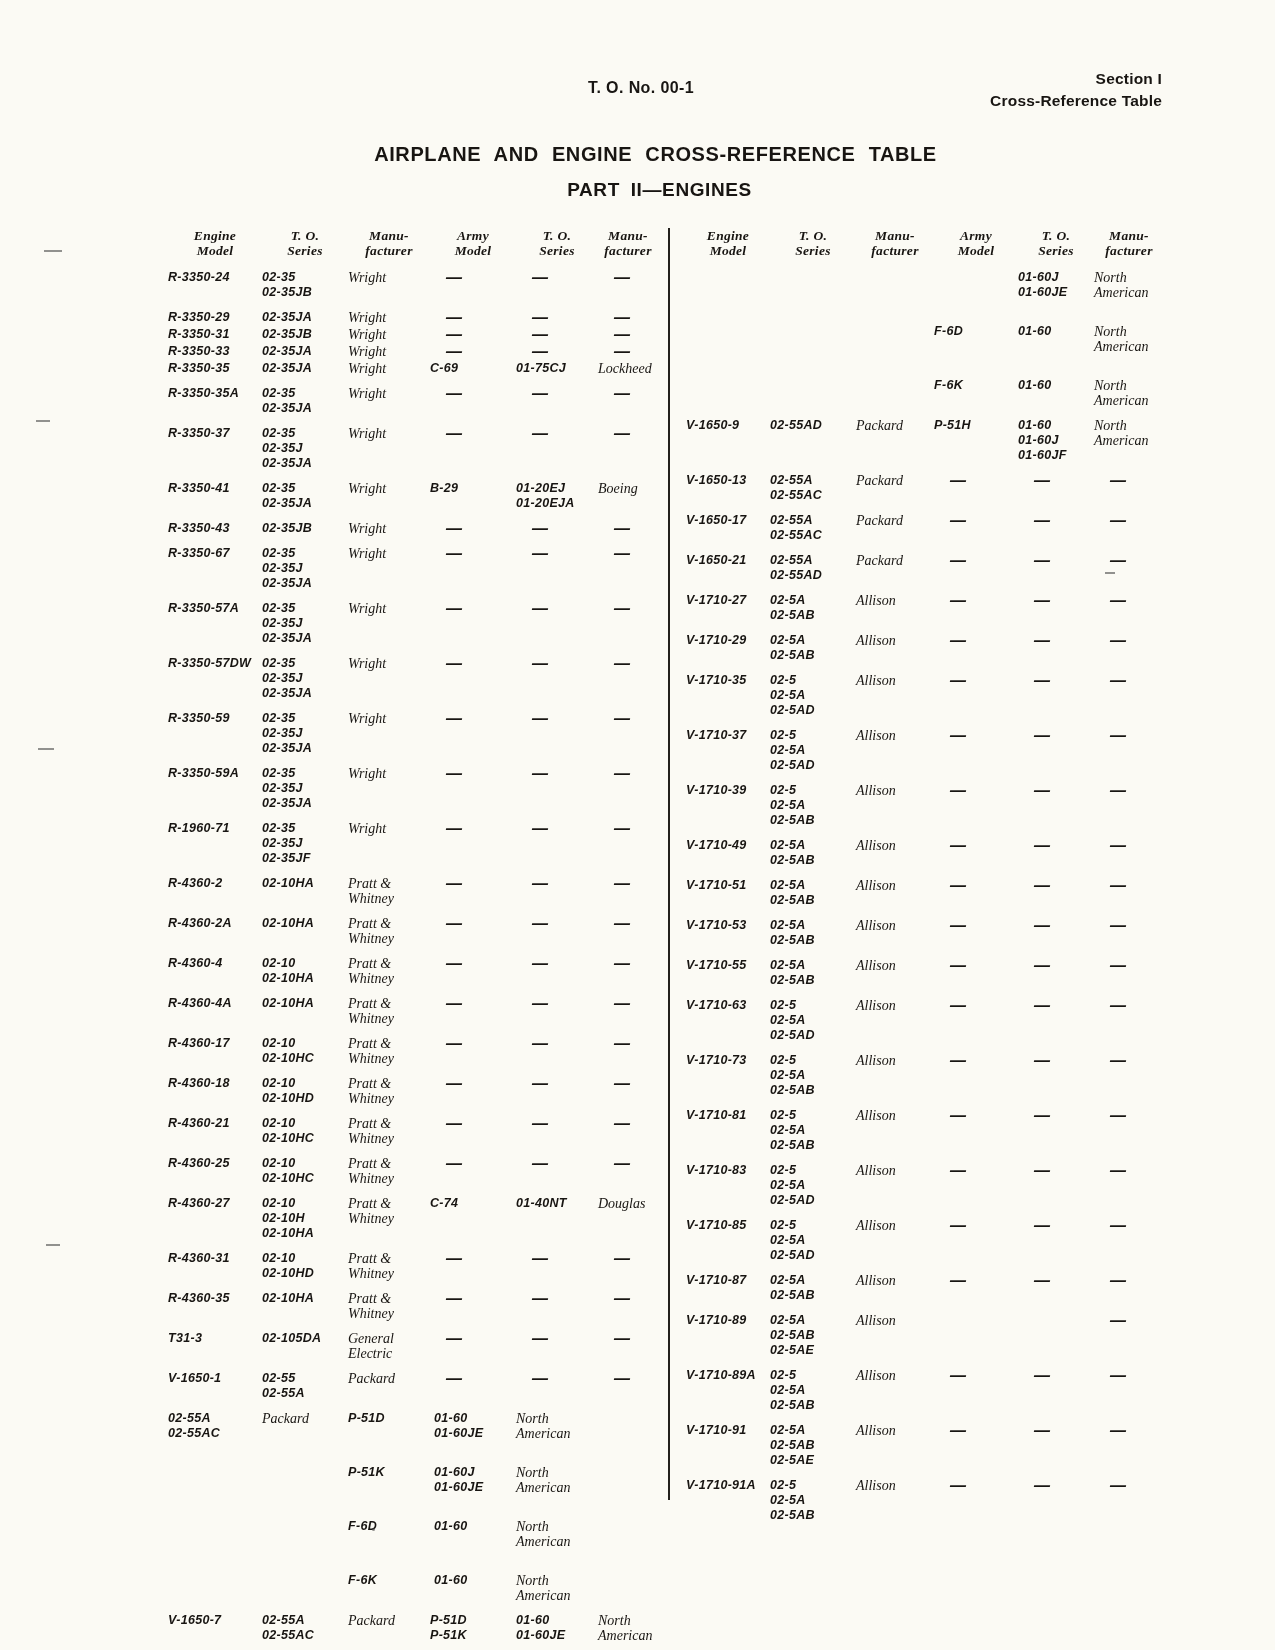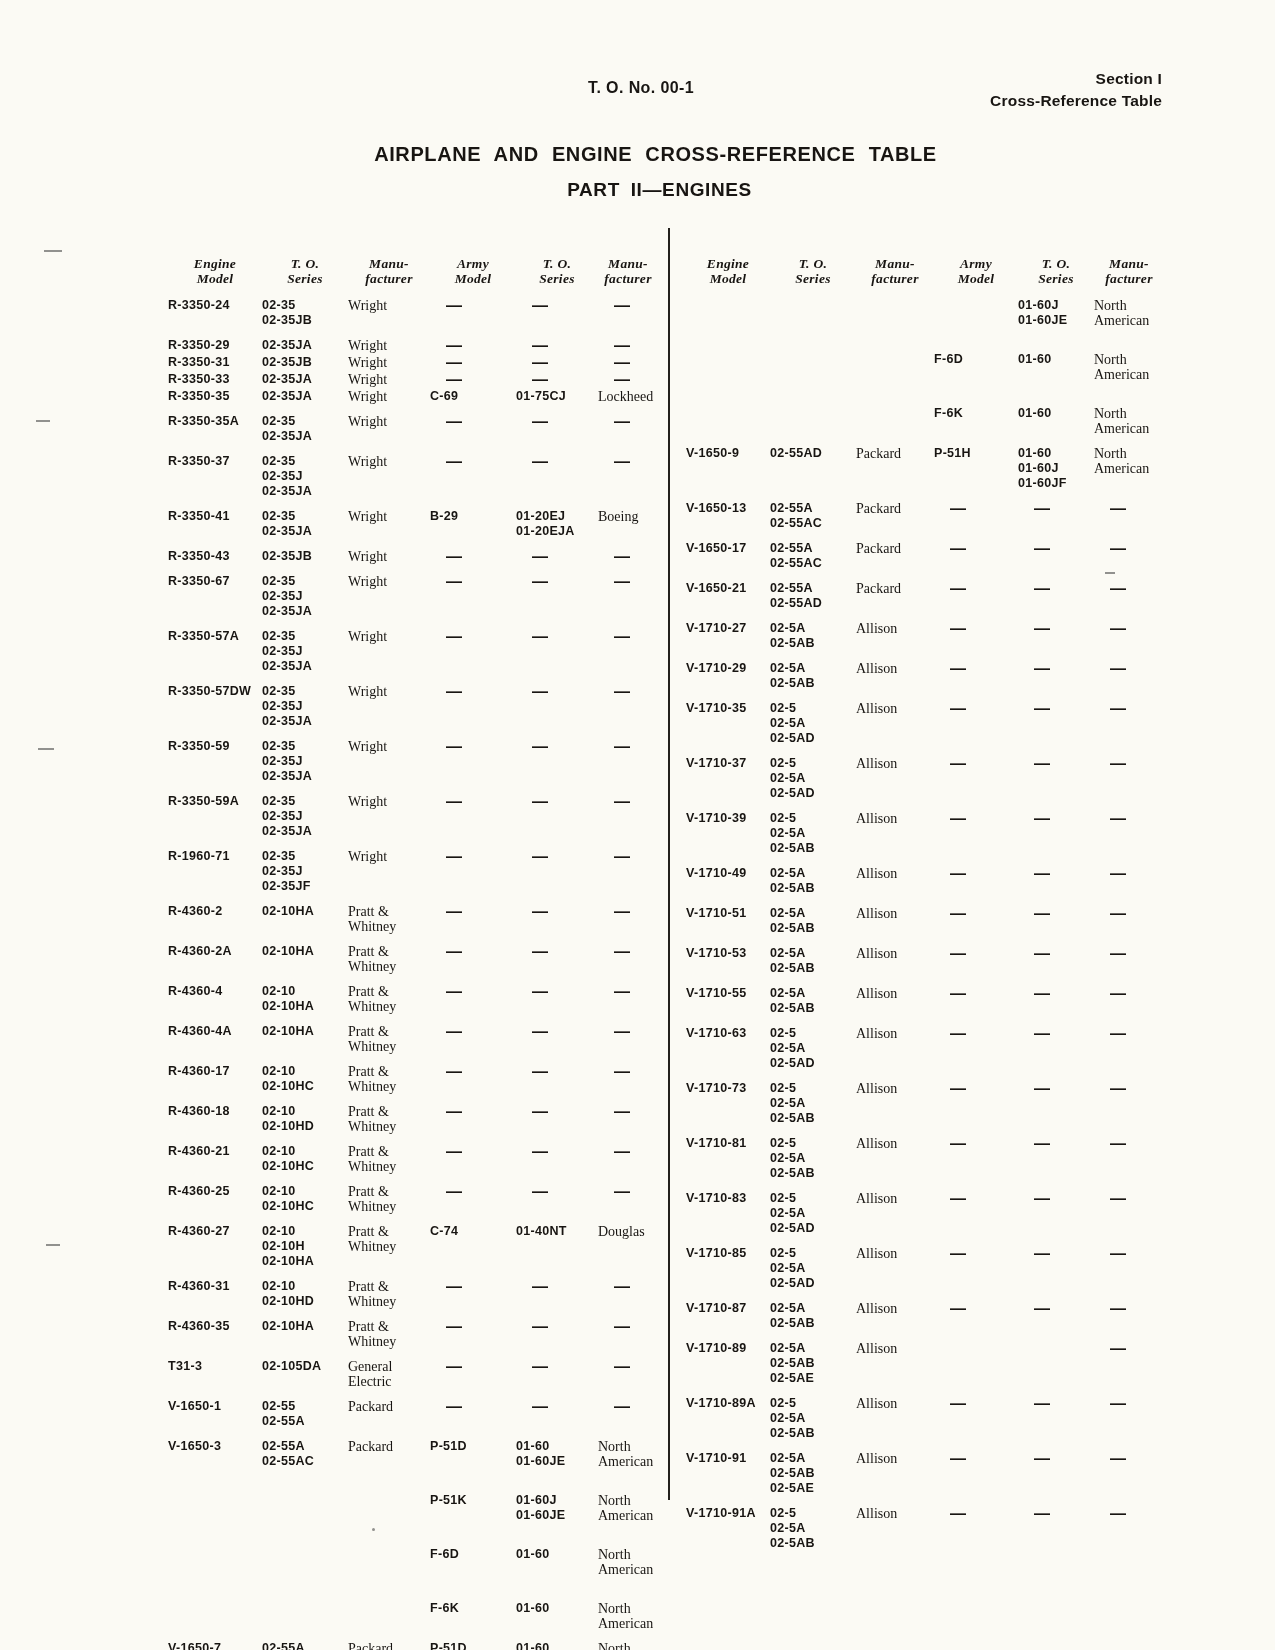--- a/index.html
+++ b/index.html
@@ -35,24 +35,24 @@
   .tcol.left  { width:490px; flex:0 0 auto; }
   .tcol.right { width:478px; flex:0 0 auto; margin-left:16px; }
   .divider { width:2px; height:1272px; background:#23201c; margin-left:10px; flex:0 0 auto; }
 
   .thead { display:grid; margin-bottom:12px; }
   .tcol.left  .thead { grid-template-columns:94px 86px 82px 86px 82px 1fr; }
   .tcol.right .thead { grid-template-columns:84px 86px 78px 84px 76px 1fr; }
   .hcell {
     text-align:center;
     font:italic 600 13.5px "Liberation Serif", serif;
-    line-height:15px; letter-spacing:.3px;margin-top:28px;
+    line-height:15px; letter-spacing:.3px;
   }
 
-  .trow { display:grid; margin-bottom:10px; }
+  .trow { display:grid; margin-bottom:10px;font-style:italic; }
   .tcol.left  .trow { grid-template-columns:94px 86px 82px 1fr; }
   .tcol.right .trow { grid-template-columns:84px 86px 78px 1fr; }
   .trow.tight { margin-bottom:2px; }
 
   .aircraft-sub { display:grid; }
   .tcol.left  .aircraft-sub { grid-template-columns:86px 82px 1fr; }
   .tcol.right .aircraft-sub { grid-template-columns:84px 76px 1fr; }
   .aircraft-sub + .aircraft-sub { margin-top:24px; }
 
   .line { line-height:15px; white-space:nowrap; }
@@ -822,23 +822,20 @@
               <div class="line dash-line">—</div>
             </div>
             <div class="tcell">
               <div class="line dash-line">—</div>
             </div>
           </div>
         </div>
       </div>
       <div class="trow">
         <div class="tcell">
-          <div class="line b">V-1650-3</div>
-        </div>
-        <div class="tcell">
           <div class="line b">02-55A</div>
           <div class="line b">02-55AC</div>
         </div>
         <div class="tcell">
           <div class="line s">Packard</div>
         </div>
         <div class="aircraft-block">
           <div class="aircraft-sub">
             <div class="tcell">
               <div class="line b">P-51D</div>

